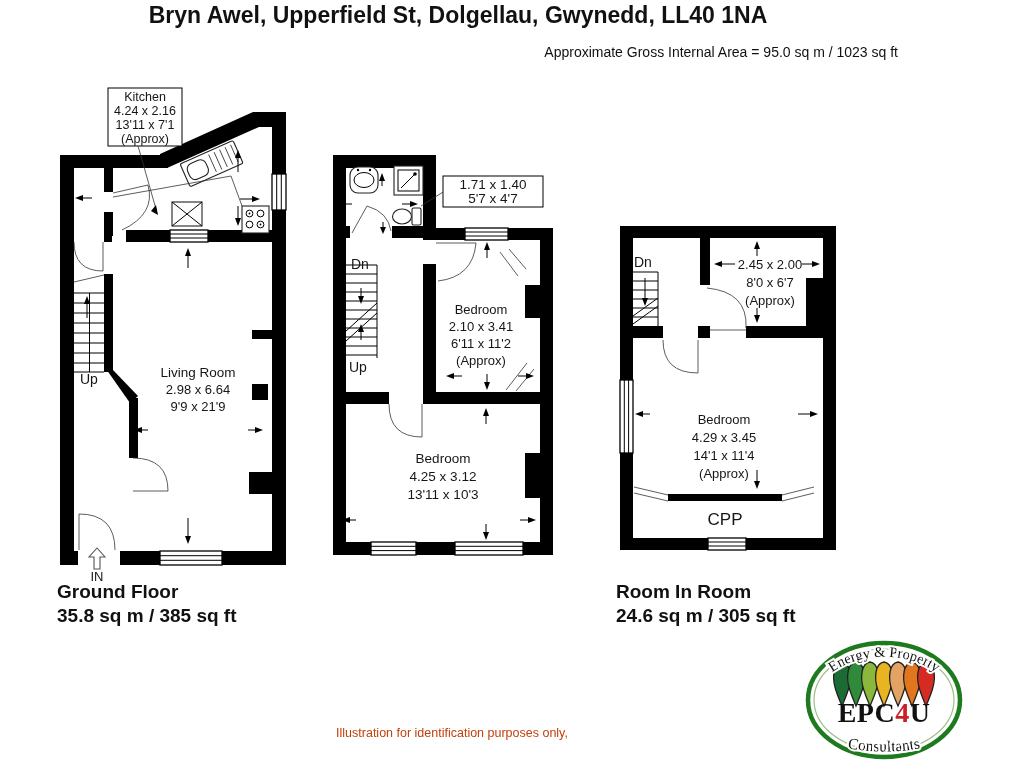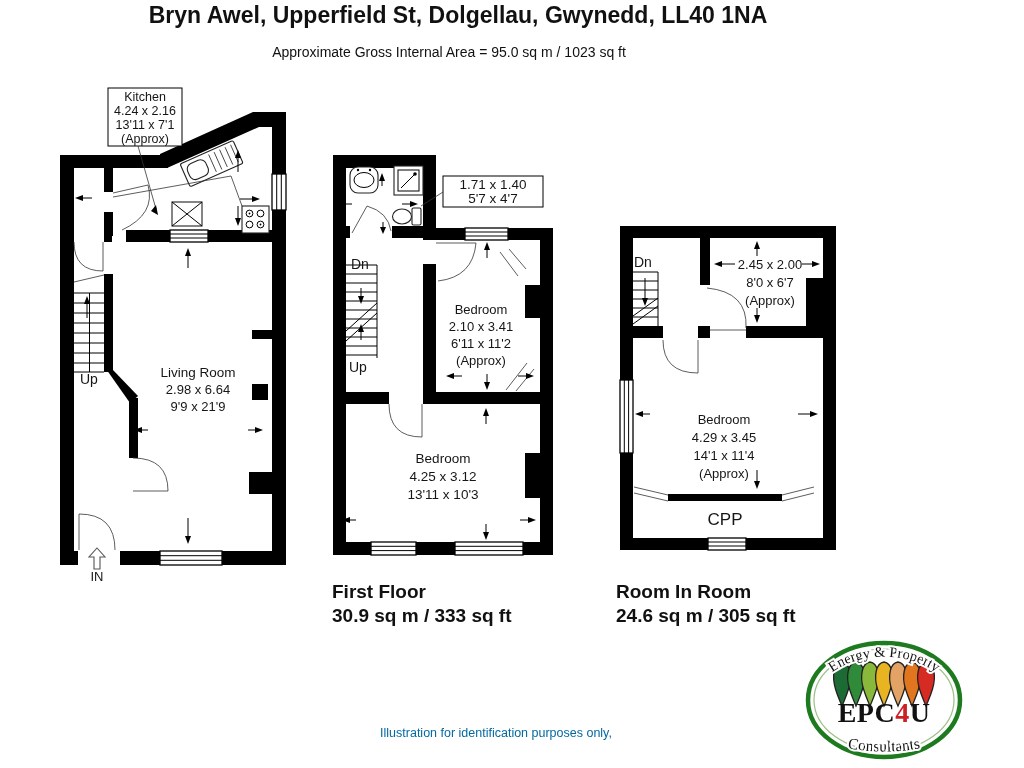--- a/index.html
+++ b/index.html
@@ -1,23 +1,23 @@
 <!DOCTYPE html>
 <html><head>
 <meta charset="utf-8">
 <style>
   html,body{margin:0;padding:0;background:#fff;}
   #page{position:relative;width:1024px;height:768px;background:#ffffff;overflow:hidden;
         font-family:"Liberation Sans", sans-serif;color:#111;}
   .hdr-title{position:absolute;left:0;top:2px;width:902px;text-align:center;
              font-size:23px;font-weight:bold;letter-spacing:0px;margin-left:7px;}
-  .hdr-sub{position:absolute;left:0;top:44px;width:898px;text-align:center;font-size:14px;}
+  .hdr-sub{position:absolute;left:0;top:44px;width:898px;text-align:right;font-size:14px;}
   .floor-title{position:absolute;font-size:19px;font-weight:bold;line-height:24px;white-space:nowrap;}
   .footer-note{position:absolute;left:0;top:726px;width:904px;text-align:center;
-               font-size:12.5px;line-height:15px;color:#0369a1;padding-left:44px;}
+               font-size:12.5px;line-height:15px;color:#c2410c;}
   svg{position:absolute;}
   svg text{font-family:"Liberation Sans", sans-serif;fill:#161616;}
   .wall{fill:#000;stroke:none;}
   .thin{stroke:#000;stroke-width:1;fill:none;}
   .hair{stroke:#333;stroke-width:0.8;fill:none;}
   .winbox{fill:#fff;stroke:#000;stroke-width:1.3;}
   .fixture{fill:#fff;stroke:#222;stroke-width:1.1;}
   .arrowline{stroke:#000;stroke-width:1;}
   .arrowhead{fill:#000;stroke:none;}
   .lblbox{fill:#fff;stroke:#000;stroke-width:1;}
@@ -469,23 +469,23 @@
     </g>
     <g>
       <text class="roomtxt" x="724" y="424">Bedroom</text>
       <text class="roomtxt" x="724" y="442">4.29 x 3.45</text>
       <text class="roomtxt" x="724" y="460">14'1 x 11'4</text>
       <text class="roomtxt" x="724" y="478">(Approx)</text>
     </g>
     <text class="stairtxt" x="634" y="267">Dn</text>
   </svg>
 
-  <div class="floor-title" style="left:332px;top:580px">
-    <div>First Floor</div>
-    <div>30.9 sq m / 333 sq ft</div>
+  <div class="floor-title" style="left:57px;top:580px">
+    <div>Ground Floor</div>
+    <div>35.8 sq m / 385 sq ft</div>
   </div>
   <div class="floor-title" style="left:616px;top:580px">
     <div>Room In Room</div>
     <div>24.6 sq m / 305 sq ft</div>
   </div>
 
   <div class="footer-note">
     <div>Illustration for identification purposes only,</div>
   </div>
 

